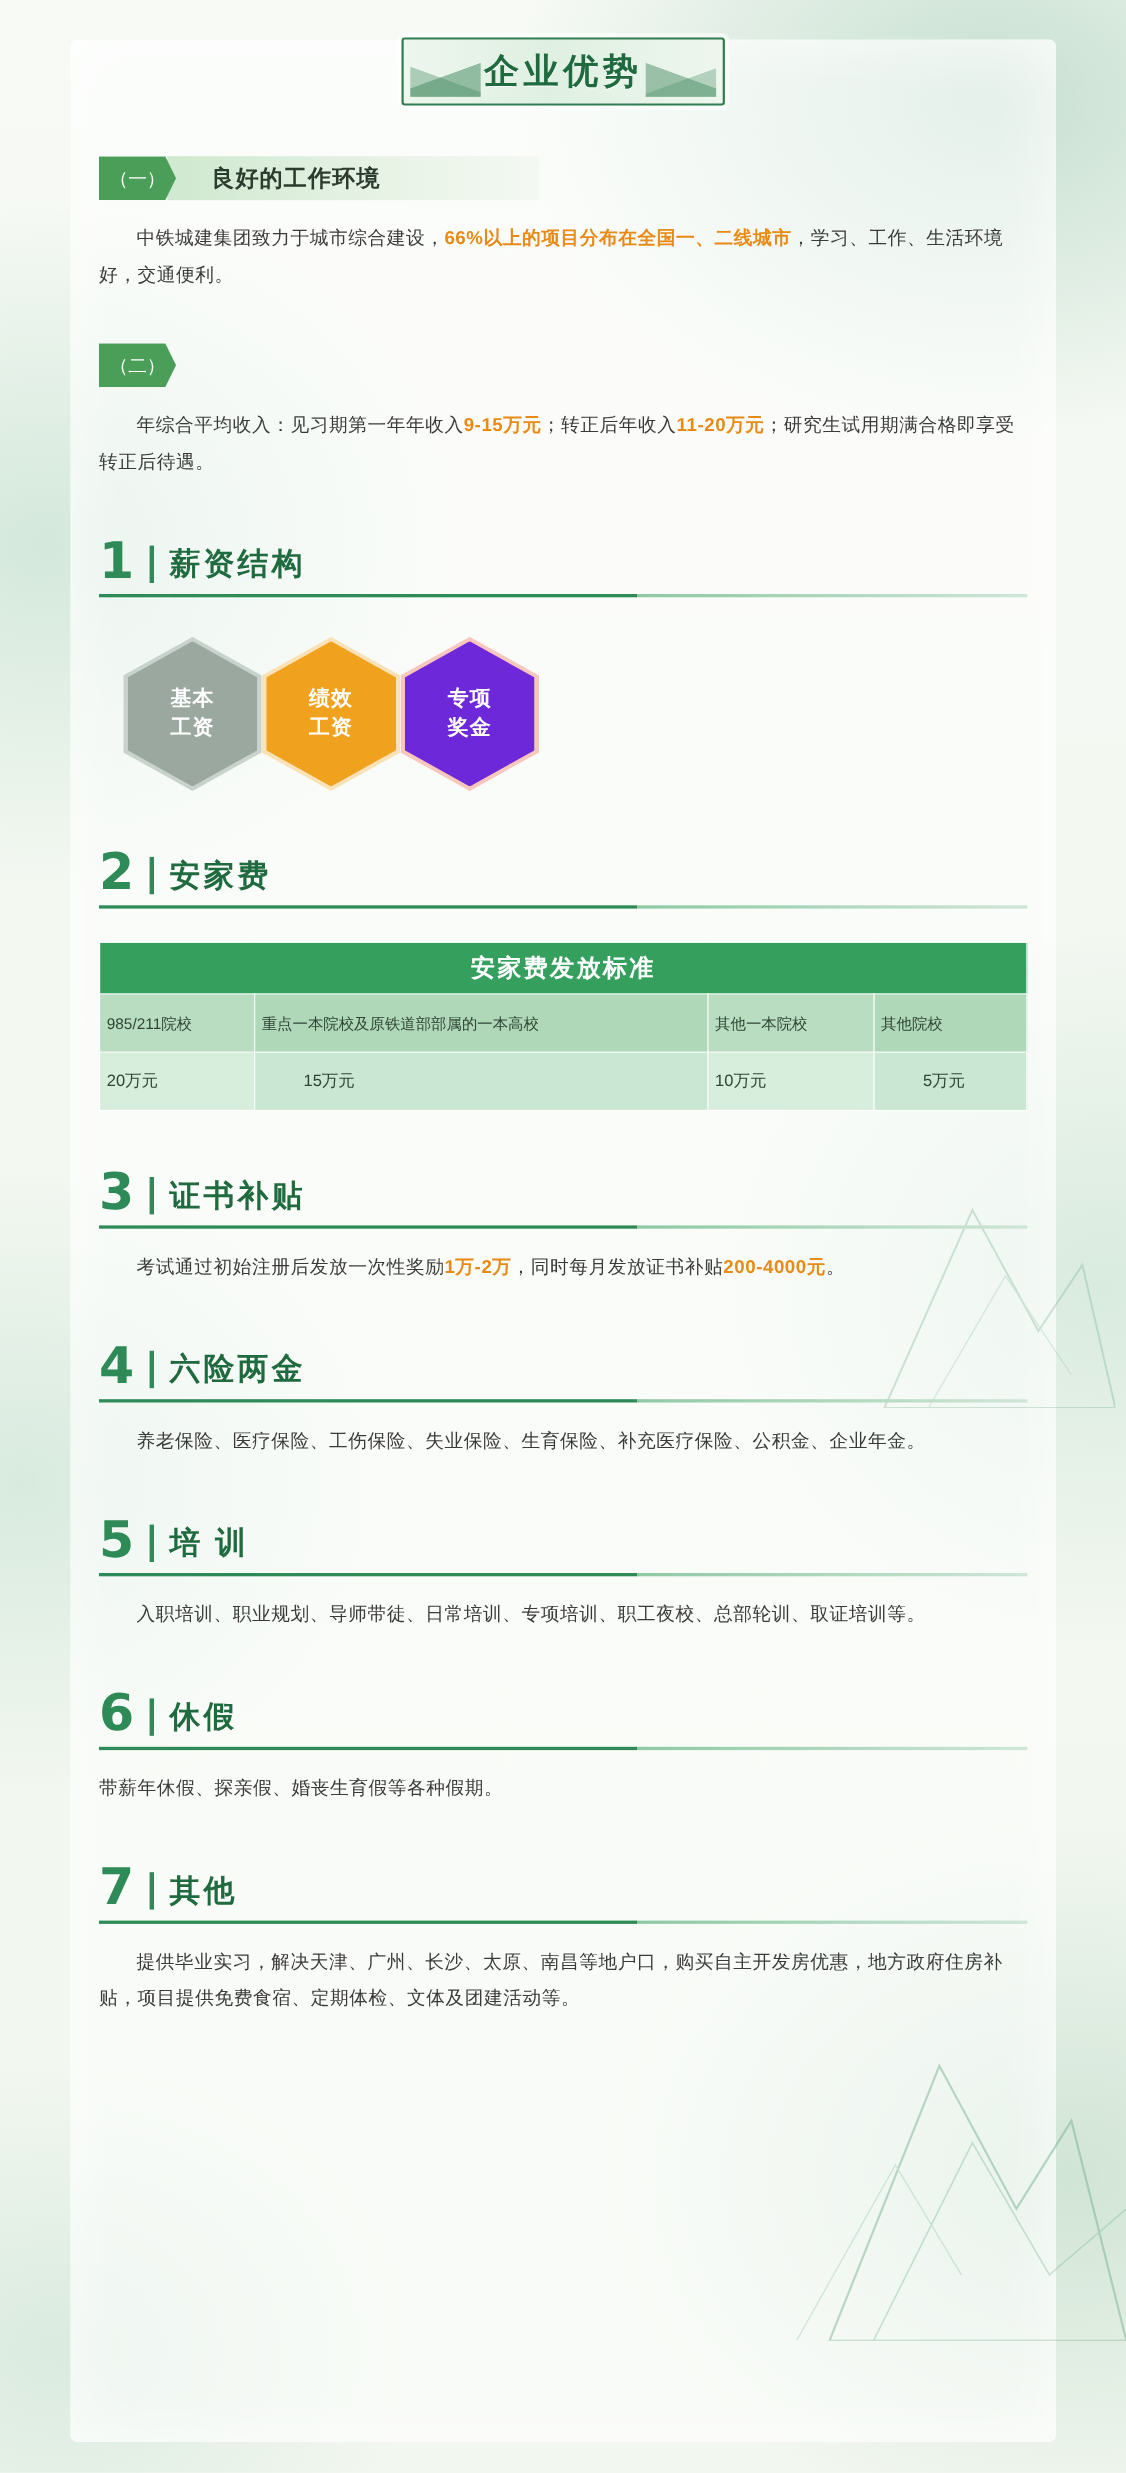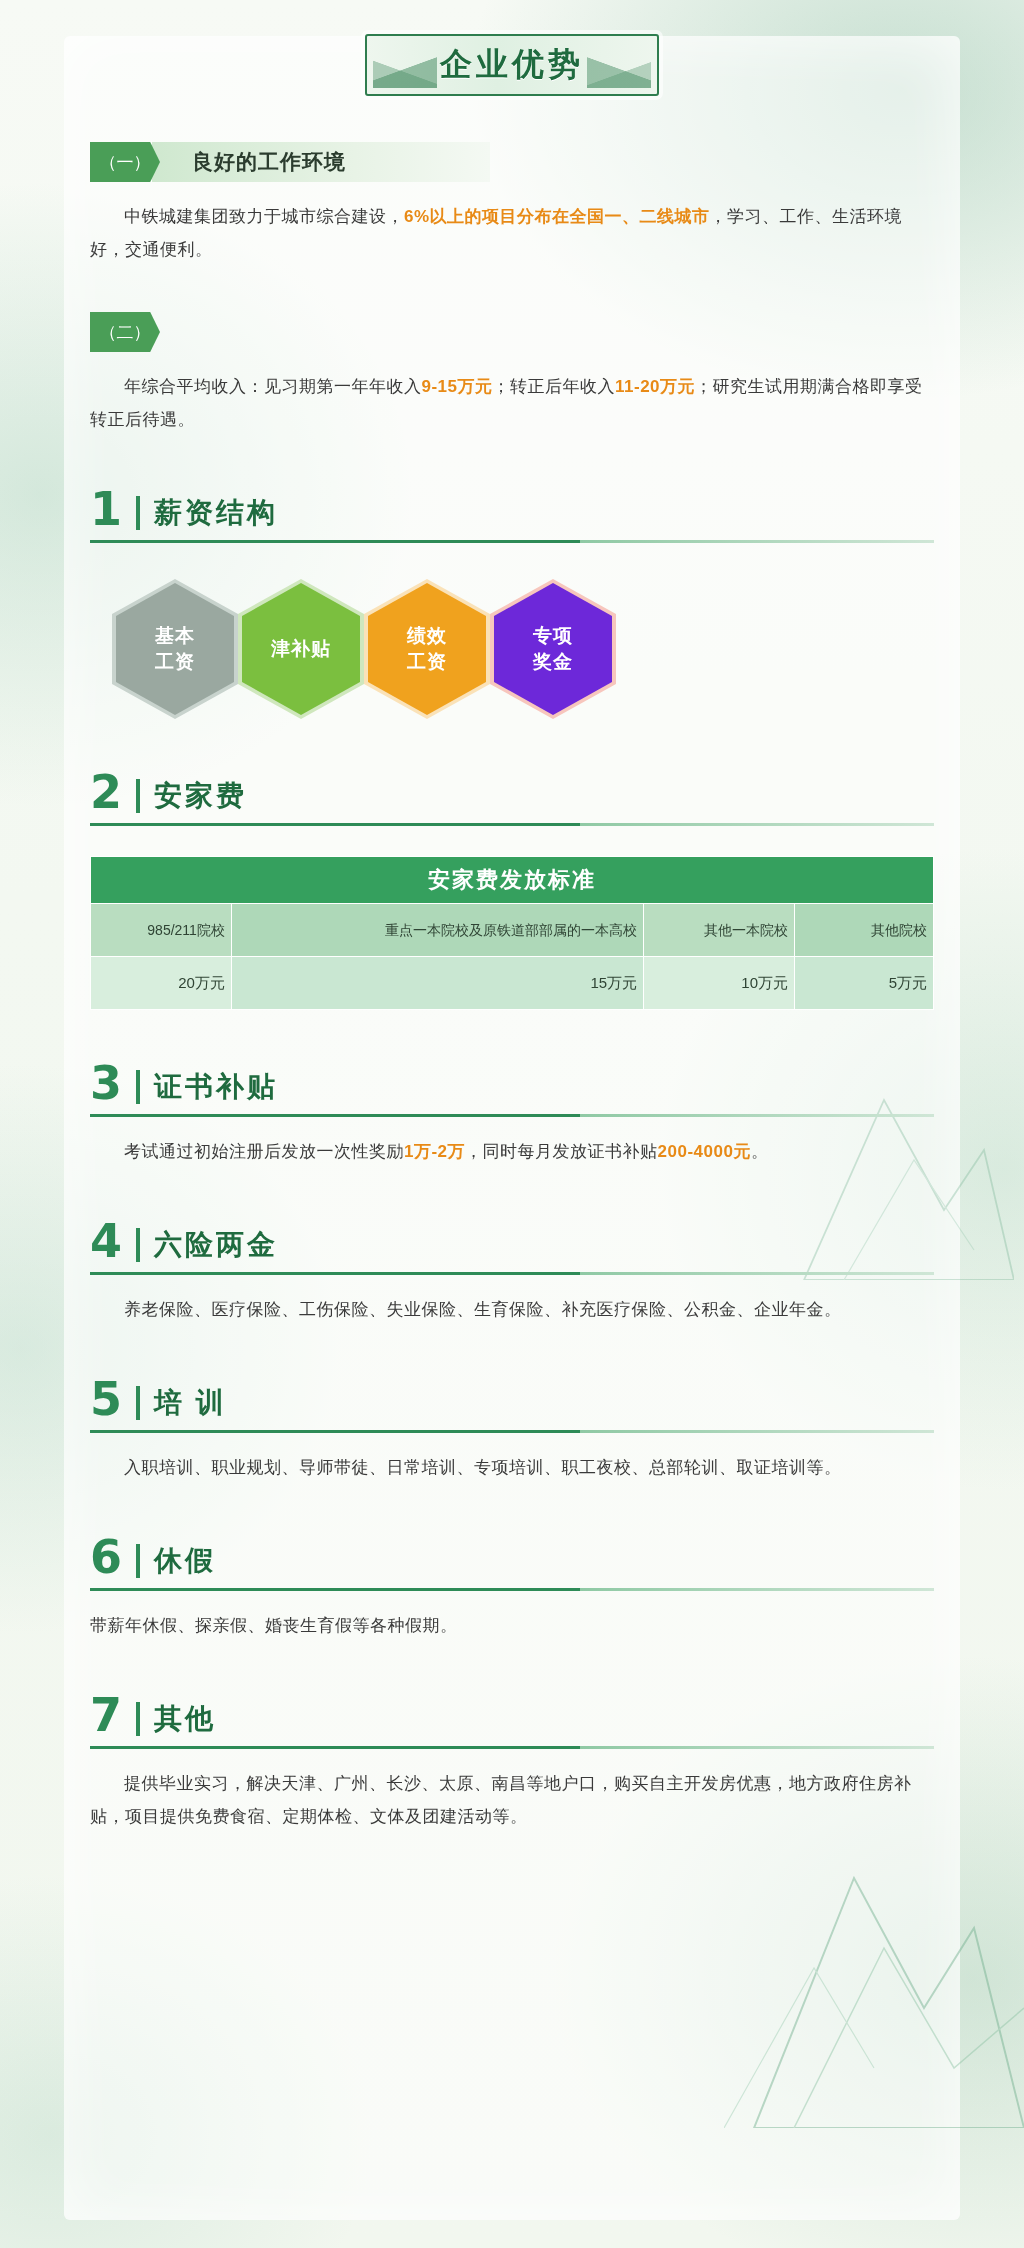--- a/index.html
+++ b/index.html
@@ -130,21 +130,21 @@
     display:flex;align-items:center;justify-content:center;
   }
   
   .tbl{margin-top:30px;width:100%;border-collapse:collapse;}
   .tbl .cap{
     background:#35a05e;color:#fff;font-size:22px;font-weight:bold;
     text-align:center;padding:13px 0;letter-spacing:2px;
   }
   .tbl td{
     border:1px solid #ffffff;
-    text-align:right;
+    text-align:left;
     font-size:14px;color:#2f4434;
     padding:16px 6px;
     line-height:20px;
   }
   .tbl tr.hdr td{background:#b9ddc0;font-weight:normal;}
   .tbl tr.val td{background:#d8eedd;font-size:15px;}
   .tbl tr.val td.alt{background:#c9e7d2;padding-left:44px;}
   .tbl tr.hdr td.alt{background:#aed8b8;margin-top:20px;}
   
   .mtn{
@@ -174,42 +174,37 @@
     <div class="banner">
       <div class="bmount"></div>
       <div class="bmount2"></div>
       <div class="banner-title">企业优势</div>
     </div>
 
     <div class="sec-head">
       <div class="num">（一）</div>
       <div class="bar">良好的工作环境</div>
     </div>
-    <p class="para"><span>中铁城建集团致力于城市综合建设，</span><span class="hl-orange">6%以上的项目分布在全国一、二线城市</span><span>，学习、工作、生活环境好，交通便利。</span></p>
+    <p class="para"><span>中铁城建集团致力于城市综合建设，</span><span class="hl-orange">66%以上的项目分布在全国一、二线城市</span><span>，学习、工作、生活环境好，交通便利。</span></p>
 
     <div class="sec-head">
       <div class="num">（二）</div>
     </div>
     <p class="para"><span>年综合平均收入：见习期第一年年收入</span><span class="hl-orange">9-15万元</span><span>；转正后年收入</span><span class="hl-orange">11-20万元</span><span>；研究生试用期满合格即享受转正后待遇。</span></p>
 
     <div class="nblock">
       <div class="row">
         <div class="bignum">1</div>
         <div class="ntitle">薪资结构</div>
       </div>
       <div class="rule"></div>
       <div class="hexrow">
         <div class="hex-outer" style="background:#c8d3cd">
           <div class="hex" style="background:#9aa8a0">
             <span><span>基本</span><br><span>工资</span></span>
-          </div>
-        </div>
-        <div class="hex-outer" style="background:#cfe7bd">
-          <div class="hex" style="background:#7bbf3f">
-            <span>津补贴</span>
           </div>
         </div>
         <div class="hex-outer" style="background:#fae2b8">
           <div class="hex" style="background:#f0a21e">
             <span><span>绩效</span><br><span>工资</span></span>
           </div>
         </div>
         <div class="hex-outer" style="background:#f7c6bd">
           <div class="hex" style="background:#6d28d9">
             <span><span>专项</span><br><span>奖金</span></span>

